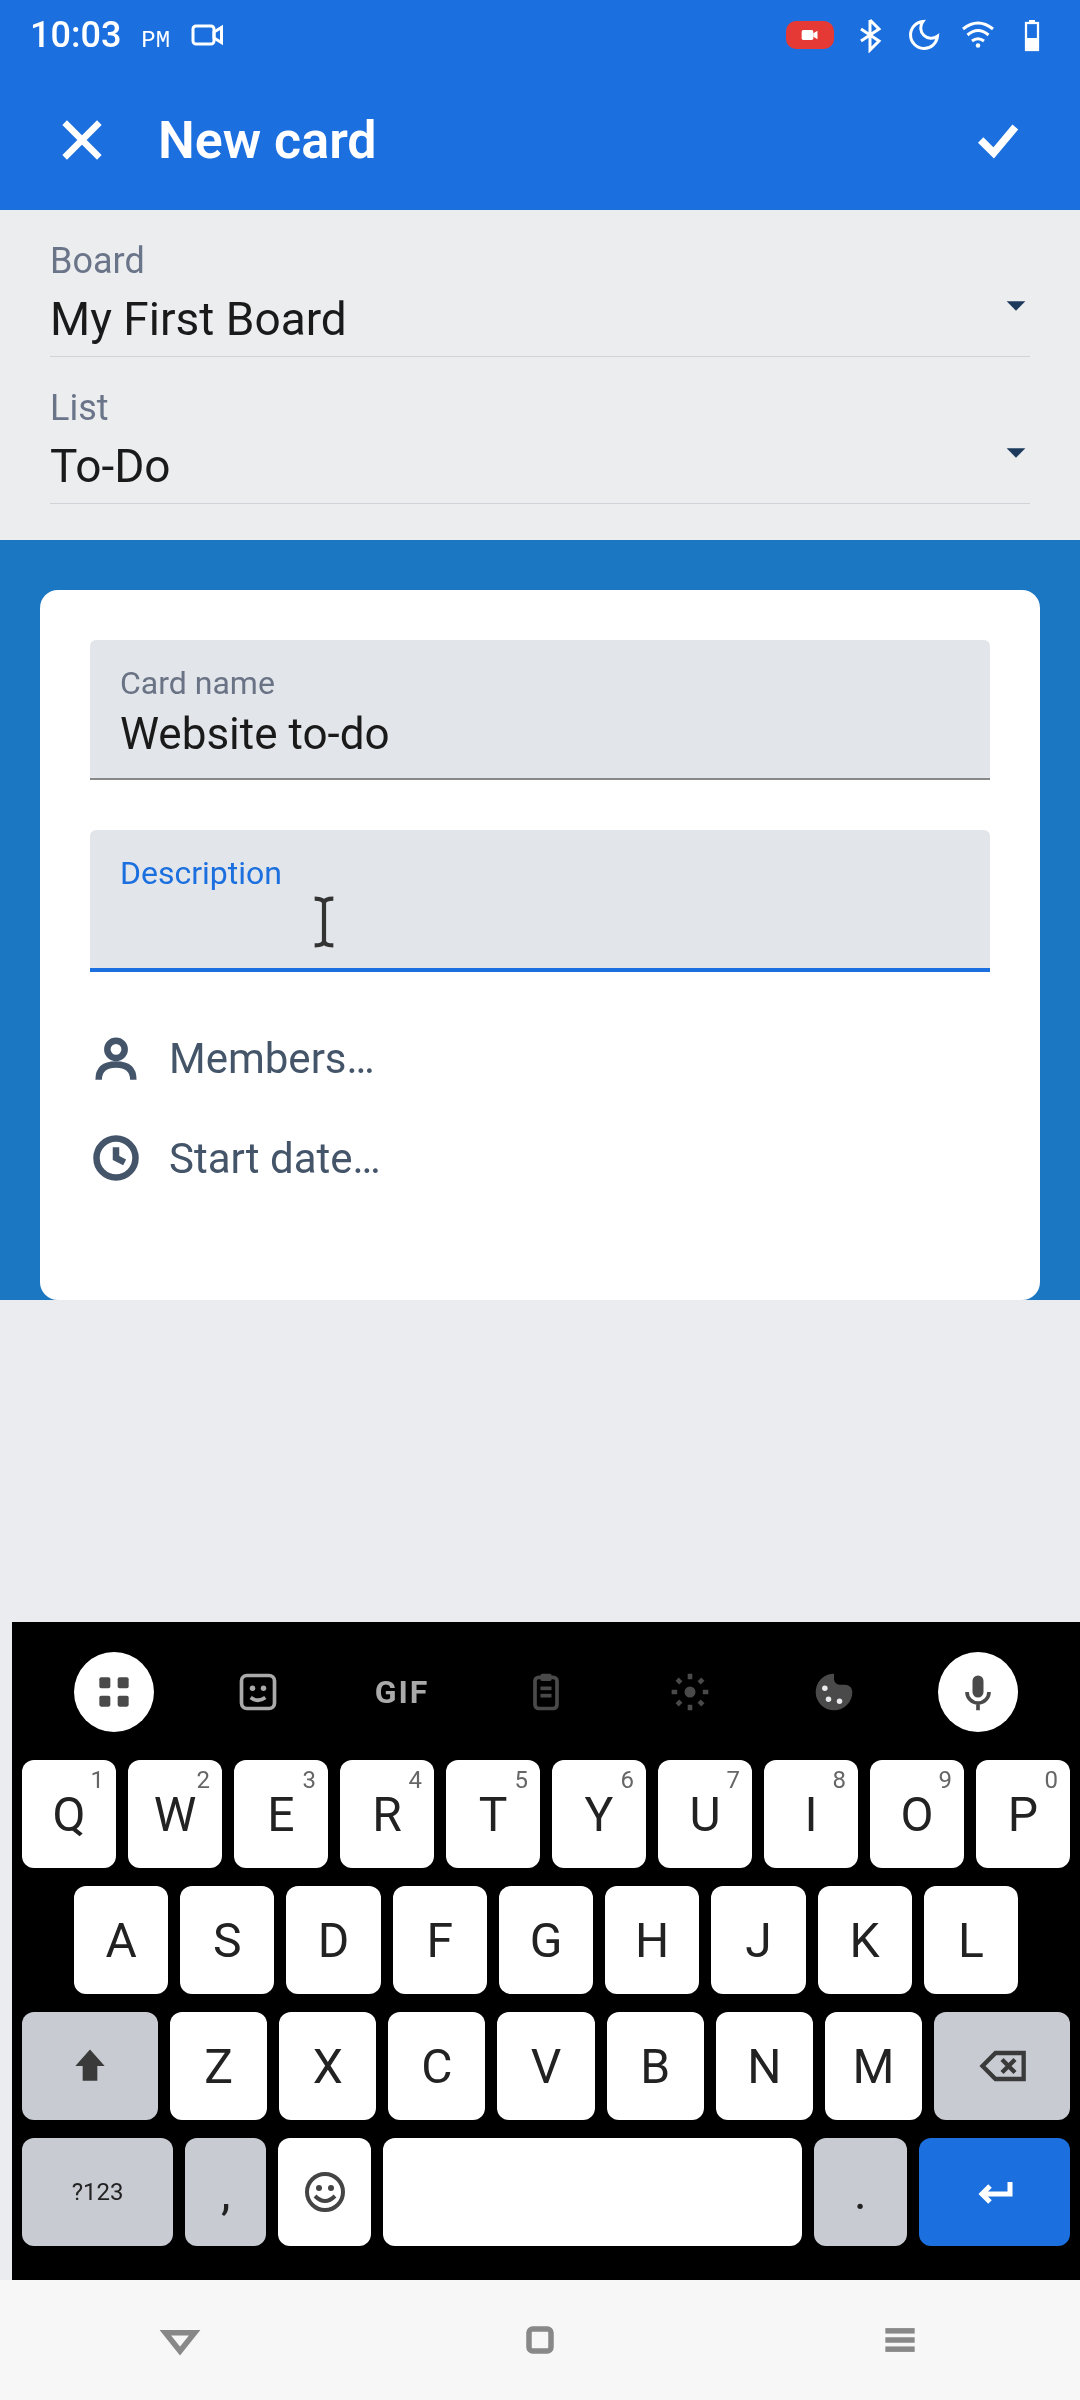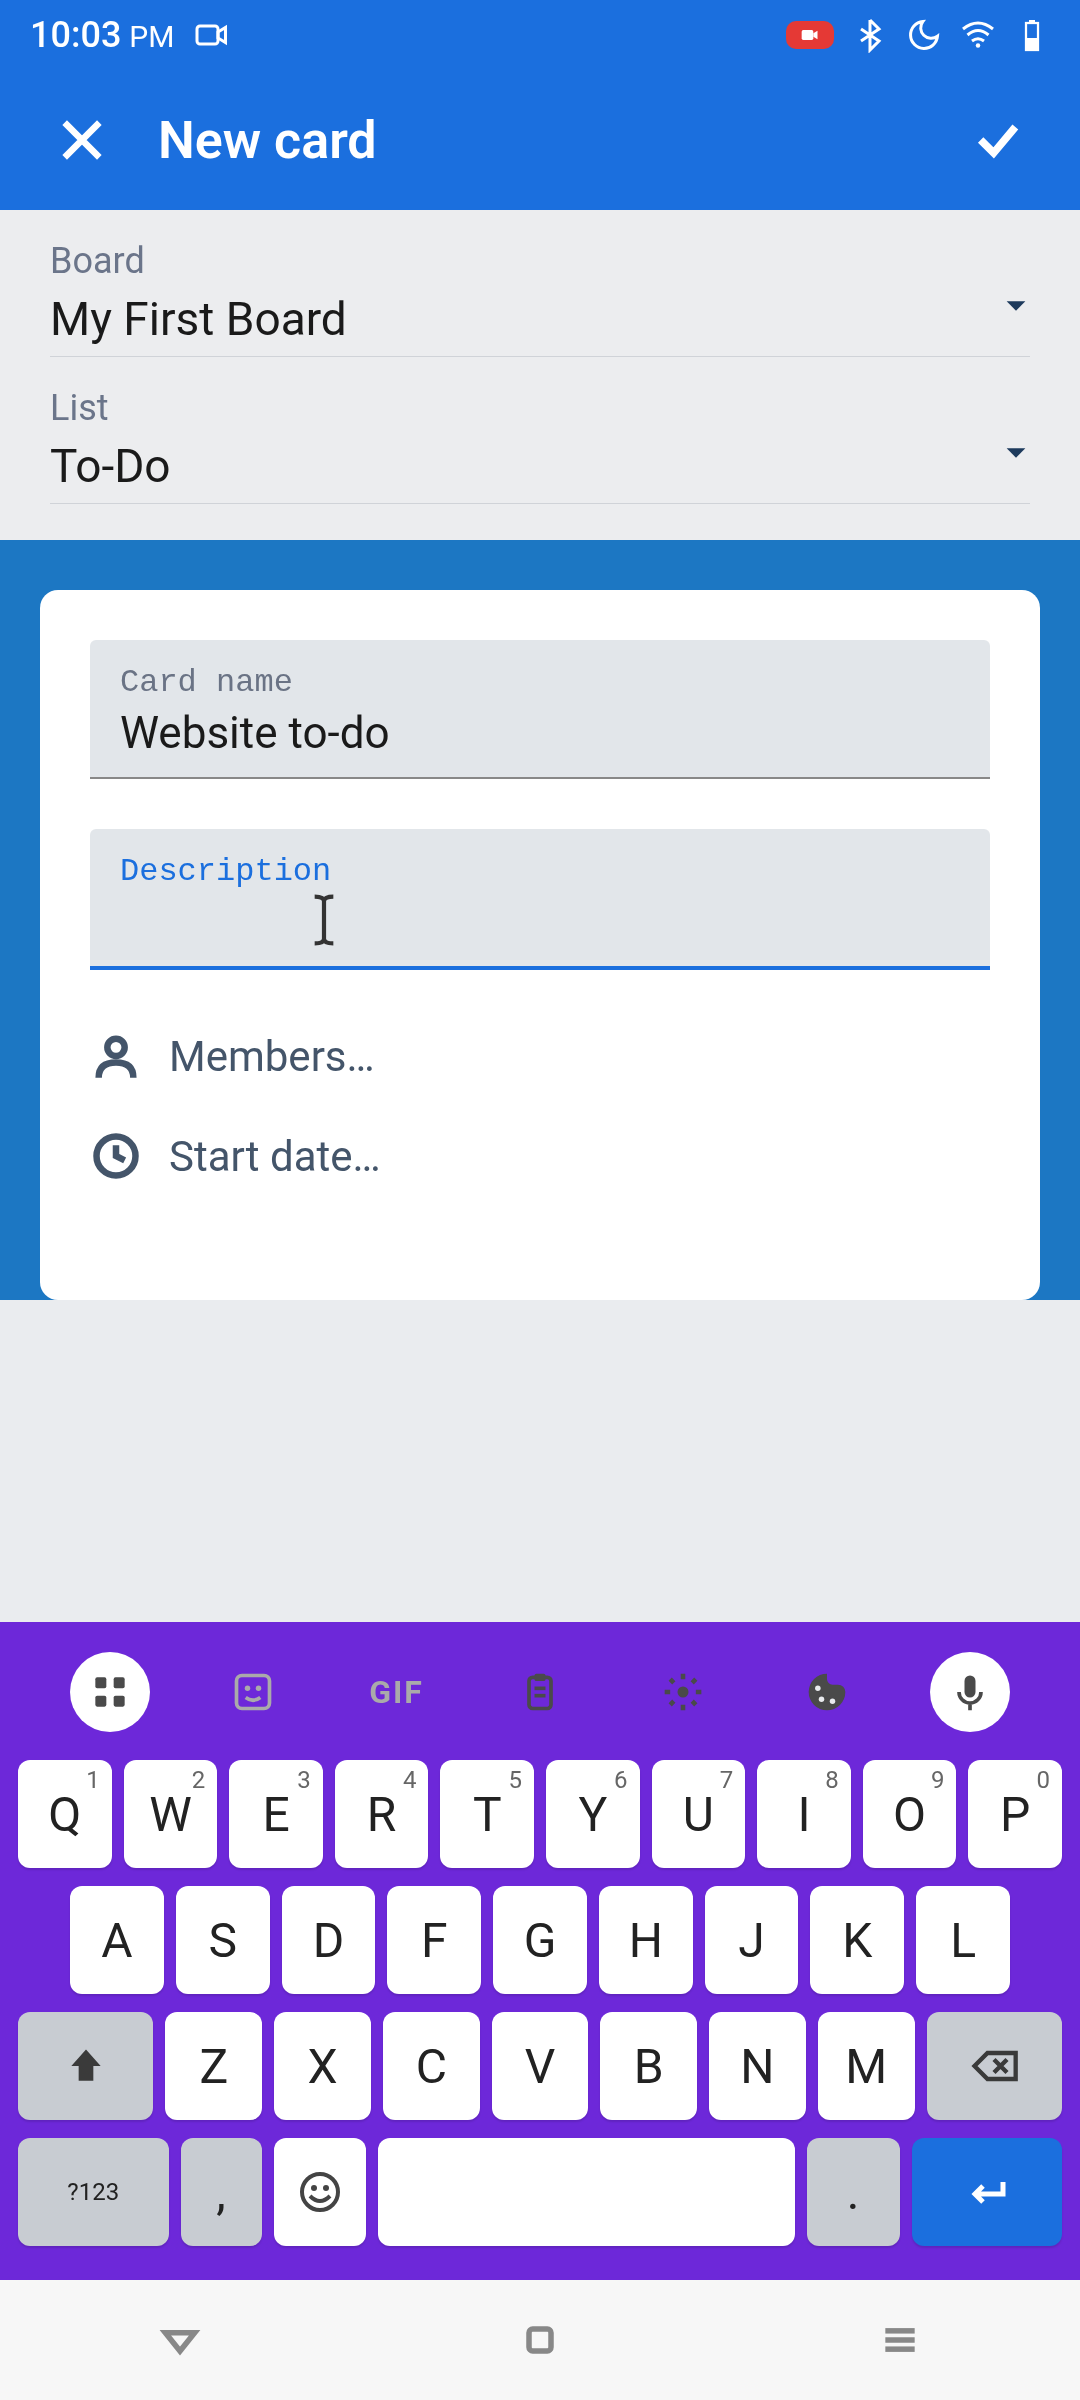--- a/index.html
+++ b/index.html
@@ -17,21 +17,21 @@
       background: #1b6fde;
       height: 70px;
       display: flex;
       justify-content: space-between;
       align-items: center;
       padding: 0 30px;
       color: white;
     }
     .status-left { display: flex; align-items: center; gap: 20px; }
     .status-time { font-size: 36px; font-weight: 500; }
-    .status-pm { font-size: 30px; margin-left: 8px; }
+    .status-pm { font-size: 24px; margin-left: 20px; font-family: Liberation Mono, monospace; }
     .status-right { display: flex; align-items: center; gap: 18px; }
     .status-icon { width: 36px; height: 36px; fill: white; }
     .rec-badge {
       background: #e53935;
       border-radius: 10px;
       padding: 4px 10px;
       display: flex;
       align-items: center;
     }
     
@@ -98,21 +98,20 @@
       border-bottom: 2px solid #888;
       margin-bottom: 50px;
     }
     .input-wrap.focused {
       border-bottom: 4px solid #1b6fde;
     }
     .input-label {
       font-size: 32px;
       color: #6a7385;
       margin-bottom: 6px;
-      font-family: Liberation Mono, monospace;
     }
     .input-label.focused { color: #1b6fde; }
     .input-value {
       font-size: 44px;
       color: #1a1a1a;
       background: transparent;
       border: none;
       width: 100%;
       outline: none;
     }
@@ -138,24 +137,24 @@
     }
     .option-label {
       font-size: 42px;
       color: #44556a;
     }
     
     
     .keyboard {
       position: absolute;
       bottom: 120px;
-      left: 0;
+      left: 12px;
       right: 0;
-      background: #6d28d9;
-      padding: 20px 18px 16px;
+      background: #000000;
+      padding: 20px 10px 16px;
     }
     .kb-toolbar {
       display: flex;
       justify-content: space-around;
       align-items: center;
       padding: 10px 20px 28px;
     }
     .kb-tool {
       width: 80px;
       height: 80px;

